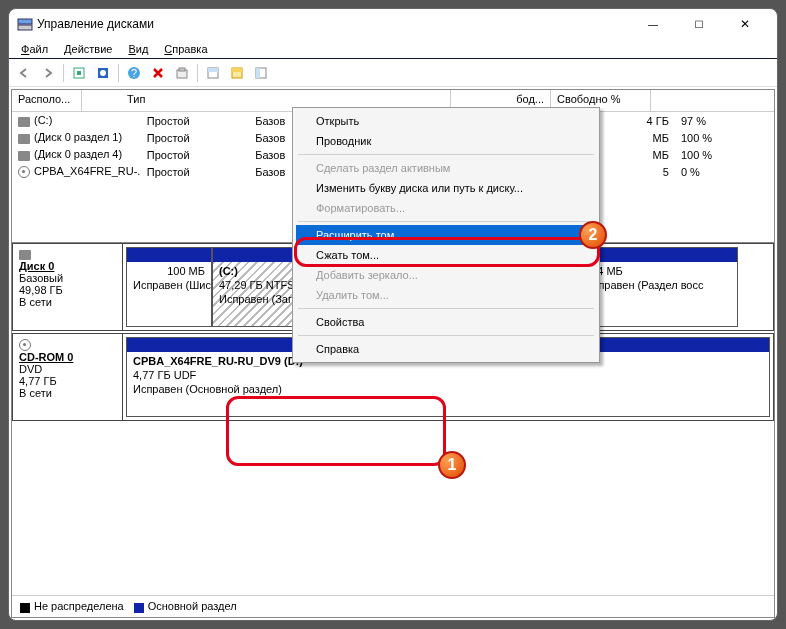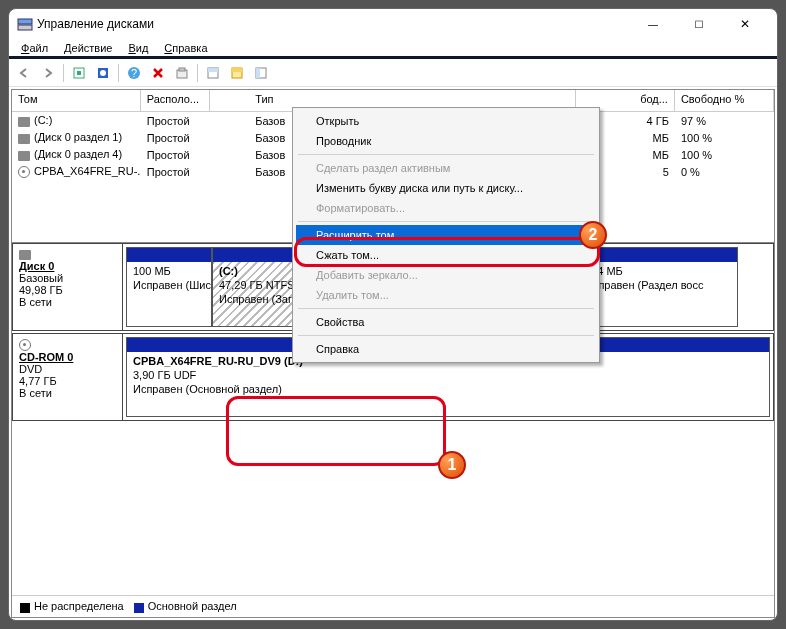--- a/index.html
+++ b/index.html
@@ -8,21 +8,21 @@
 
 .titlebar { height: 30px; display: flex; align-items: center; padding: 0 9px 0 8px; }
 .titlebar .title { flex: 1; font-size: 12px; padding-left: 4px; }
 .app-icon { width: 16px; height: 16px; display: inline-block; }
 .win-btns { display: flex; }
 .win-btns div { width: 46px; height: 30px; display: flex; align-items: center; justify-content: center; font-family: inherit; font-size: 10px; }
 .win-btns .min::after { content:"—"; }
 .win-btns .max::after { content:"☐"; }
 .win-btns .close::after { content:"✕"; font-size: 12px; }
 
-.menubar { height: 20px; display: flex; align-items: center; padding: 0 4px; border-bottom: 3px solid #0f172a; }
+.menubar { height: 20px; display: flex; align-items: center; padding: 0 4px; border-bottom: 1px solid #0f172a; }
 .menubar span { padding: 2px 8px; text-decoration: underline; text-decoration-color: transparent; }
 .menubar span::first-letter { text-decoration: underline; }
 
 .toolbar { height: 28px; display: flex; align-items: center; gap: 2px; padding: 0 4px; border-bottom: 1px solid #e0e0e0; }
 .divider { width: 1px; height: 18px; background: #ccc; margin: 0 2px; }
 .tb { width: 22px; height: 22px; display: flex; align-items: center; justify-content: center; border: 1px solid transparent; }
 
 .content { flex: 1; display: flex; flex-direction: column; border: 1px solid #888; margin: 2px; overflow: hidden; }
 
 .table-head { display: flex; height: 22px; background: #fff; border-bottom: 1px solid #ccc; }
@@ -150,21 +150,20 @@
     <div class="tb">
         <svg width="14" height="14">
           <rect x="2" y="2" width="10" height="10" fill="#fff" stroke="#888"></rect>
           <rect x="2" y="2" width="4" height="10" fill="#c9dff5"></rect>
         </svg>
       </div>
   </div>
 
   <div class="content">
     <div class="table-head">
-      <div class="col-tom">Том</div>
       <div class="col-rasp">Располо...</div>
       <div class="col-tip">Тип</div>
       <div class="col-free" style="text-align:right">бод...</div>
       <div class="col-pct">Свободно %</div>
     </div>
     <div class="table-body" id="tbody">
         <div class="row">
           <div class="col-tom"><span class="drive-icon"></span>(C:)</div>
           <div class="col-rasp">Простой</div>
           <div class="col-tip">Базов</div>
@@ -196,21 +195,21 @@
 
     <div class="lower">
       <div class="disk-block">
         <div class="disk-info">
           <span><span class="drive-icon"></span></span><b>Диск 0</b>
           <div>Базовый</div>
           <div>49,98 ГБ</div>
           <div>В сети</div>
         </div>
         <div class="disk-vols" id="disk0vols">
-            <div class="vol " style="width: 86px;">
+            <div class="vol " style="width: 86px; text-align: right;">
               <div class="vol-head"></div>
               <div class="vol-body">100 МБ<br>Исправен (Шис</div>
             </div>
             <div class="vol cvol-sel" style="width: 218px;">
               <div class="vol-head"></div>
               <div class="vol-body"><b>(C:)</b><br>47,29 ГБ NTFS<br>Исправен (Загрузка, Файл подкачки, А</div>
             </div>
             <div class="vol unalloc" style="width: 148px;">
               <div class="vol-head"></div>
               <div class="vol-body">2,00 ГБ<br>Не распределена</div>
@@ -227,21 +226,21 @@
           <span><span class="cd-icon"></span></span><b>CD-ROM 0</b>
           <div>DVD</div>
           <div>4,77 ГБ</div>
           <div>В сети</div>
         </div>
         <div class="disk-vols">
           <div class="vol" style="flex:1">
             <div class="vol-head"></div>
             <div class="vol-body">
               <b>CPBA_X64FRE_RU-RU_DV9  (D:)</b><br>
-              <span>3,90 ГБ UDF</span><br>
+              <span>4,77 ГБ UDF</span><br>
               <span>Исправен (Основной раздел)</span>
             </div>
           </div>
         </div>
       </div>
     </div>
 
     <div class="statusbar">
       <span><span class="legend-sw sw-black"></span><span>Не распределена</span></span>
       <span><span class="legend-sw sw-blue"></span><span>Основной раздел</span></span>

